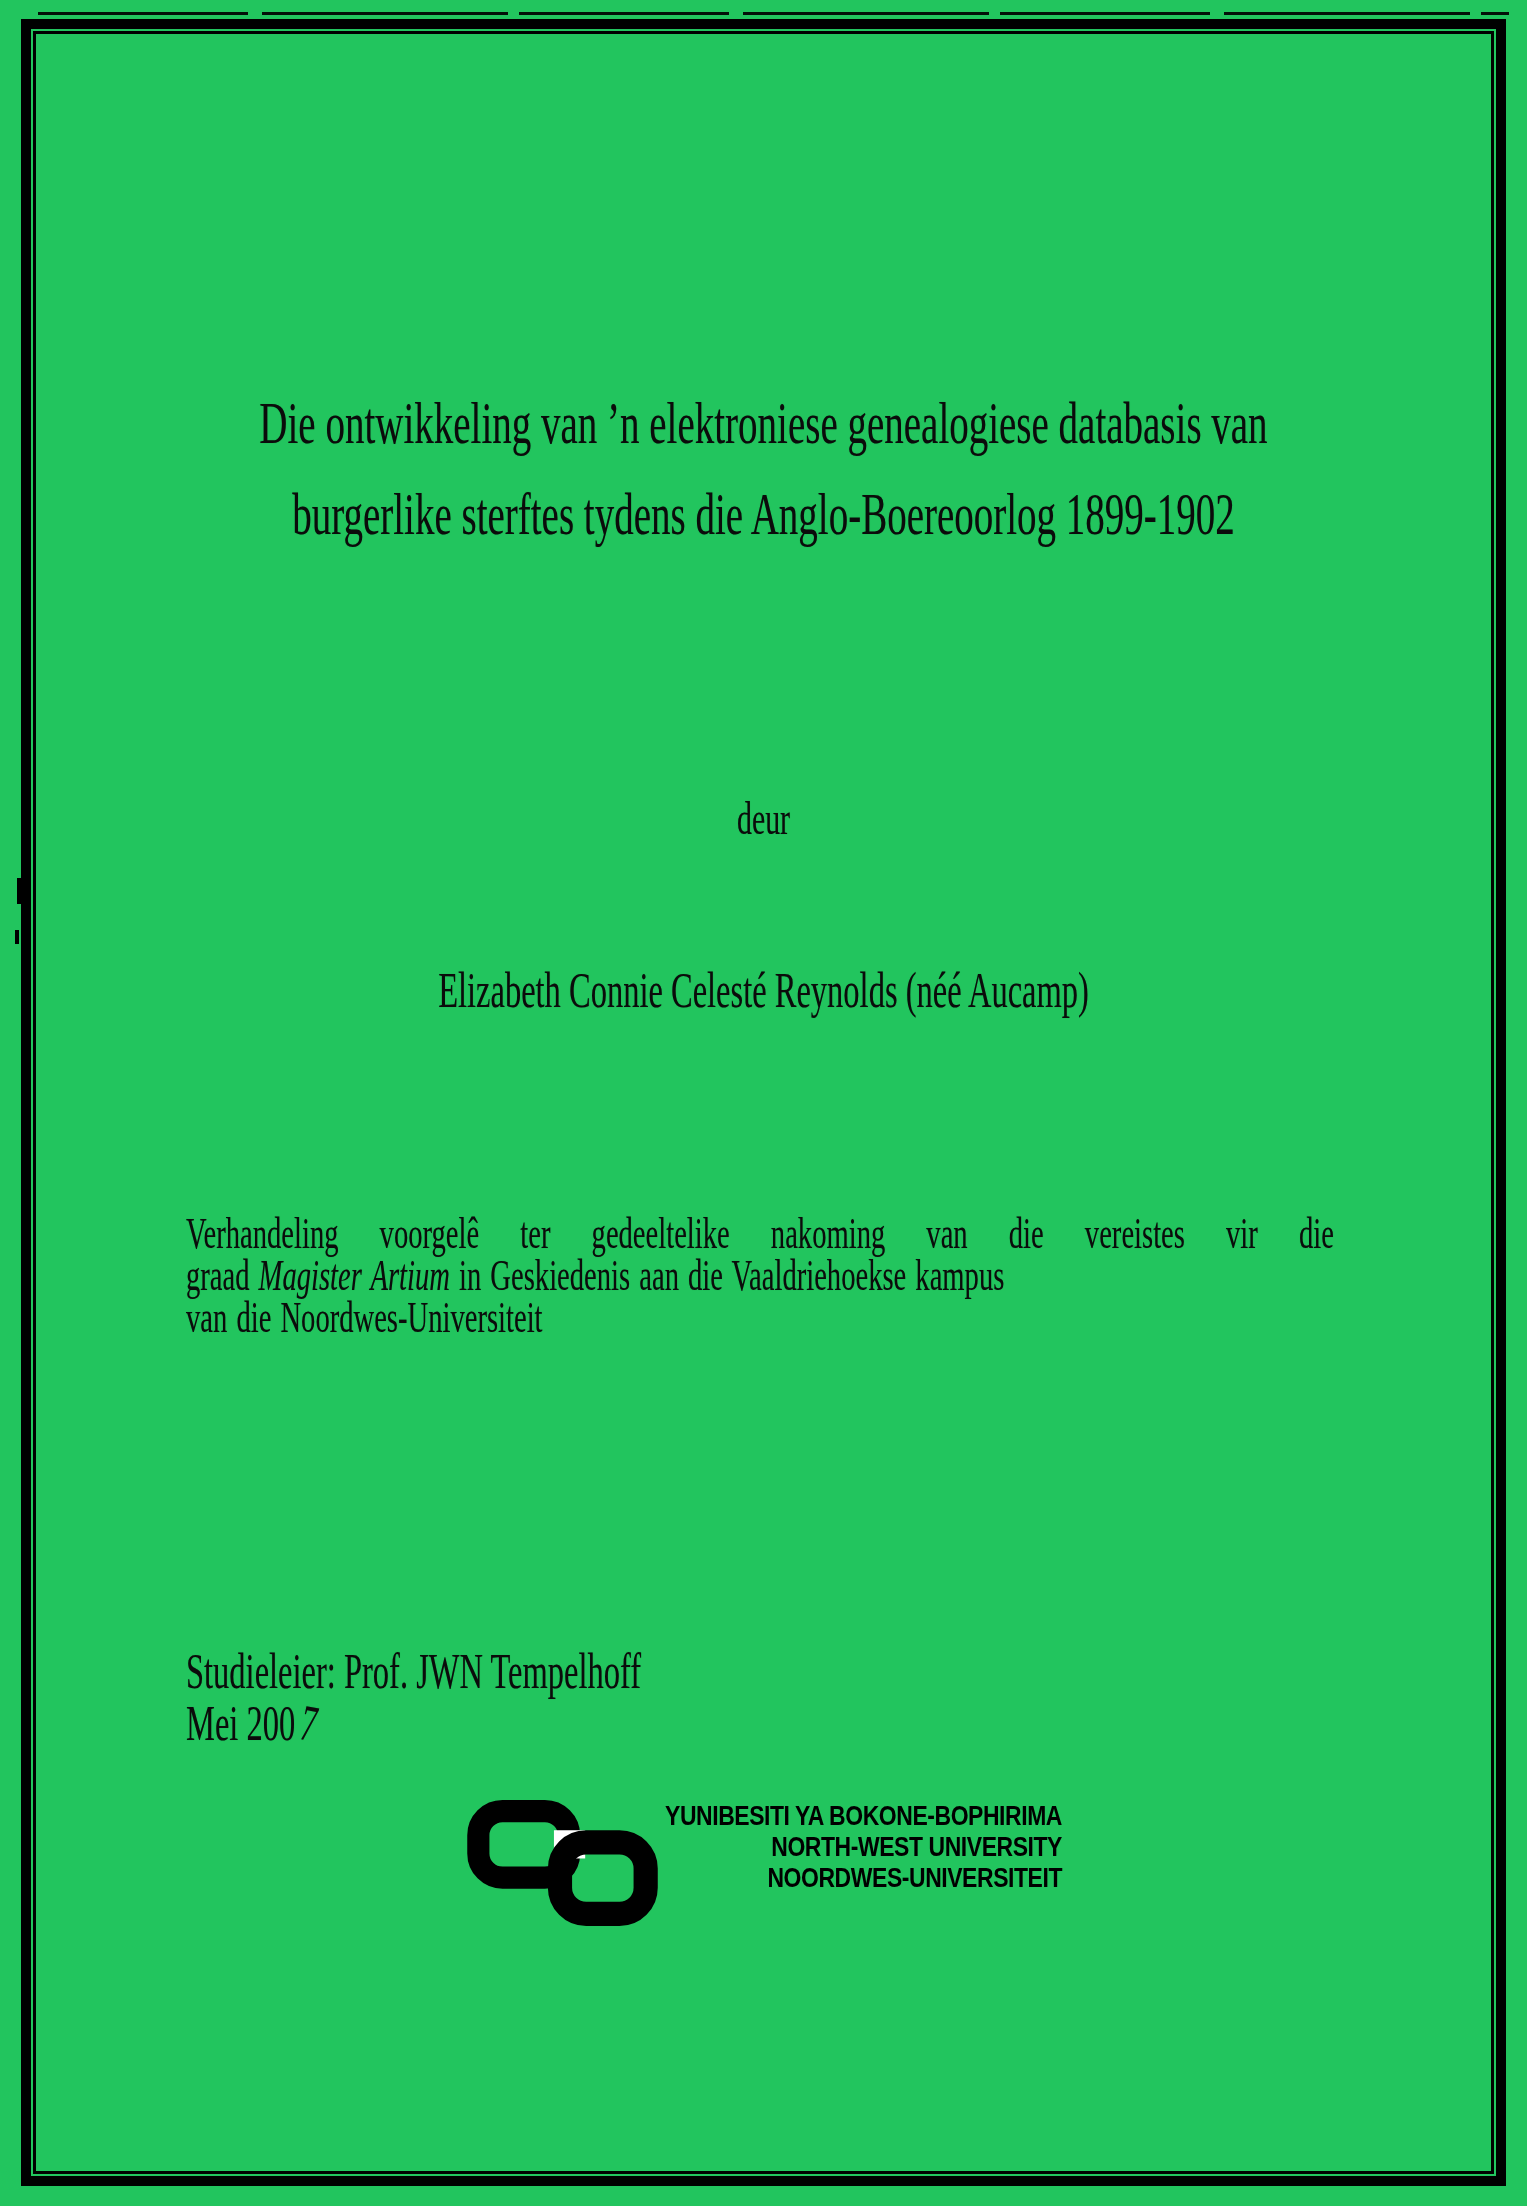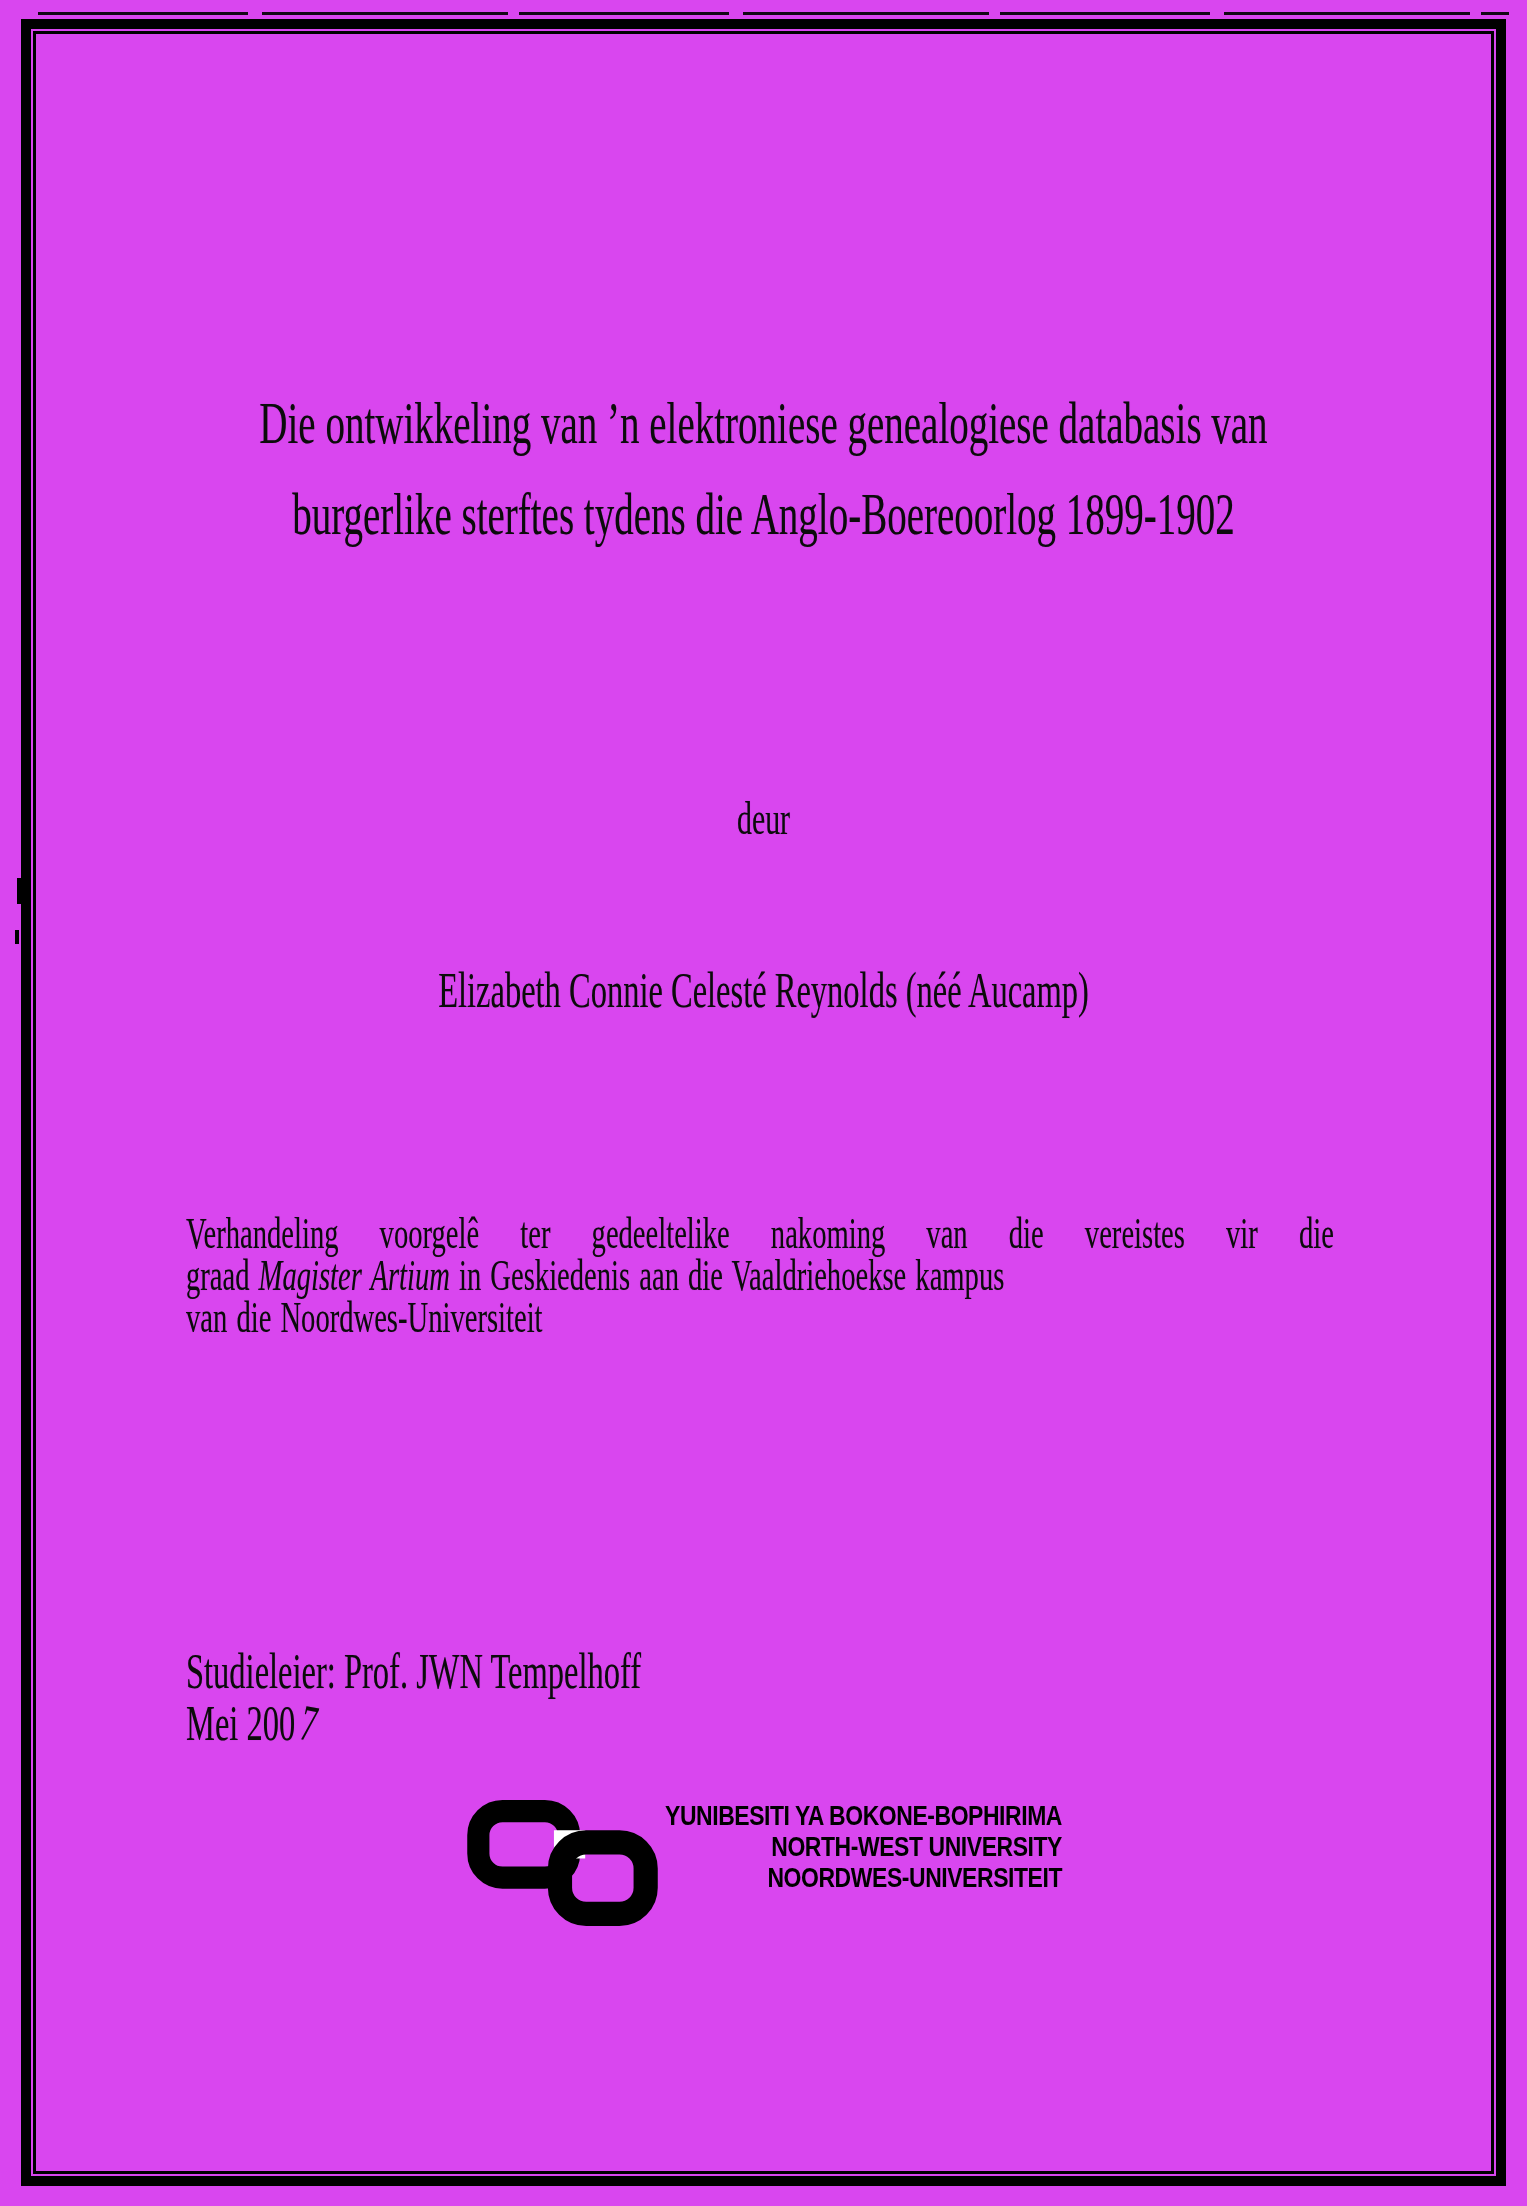--- a/index.html
+++ b/index.html
@@ -1,19 +1,19 @@
 <!DOCTYPE html>
 <html><head>
 <meta charset="utf-8">
 <style>
   html,body{margin:0;padding:0;background:#9a9a9a;}
   .page{
     position:relative;
     width:1527px;height:2206px;
-    background:#d946ef;
+    background:#22c55e;
     overflow:hidden;
     font-family:"Liberation Serif", serif;
     color:#0b0b0b;
   }
   
   .scan-top-line{
     position:absolute;top:12px;left:38px;right:18px;height:3px;
     background:repeating-linear-gradient(90deg,
       #000 0 210px, transparent 210px 224px,
       #000 224px 470px, transparent 470px 481px);

